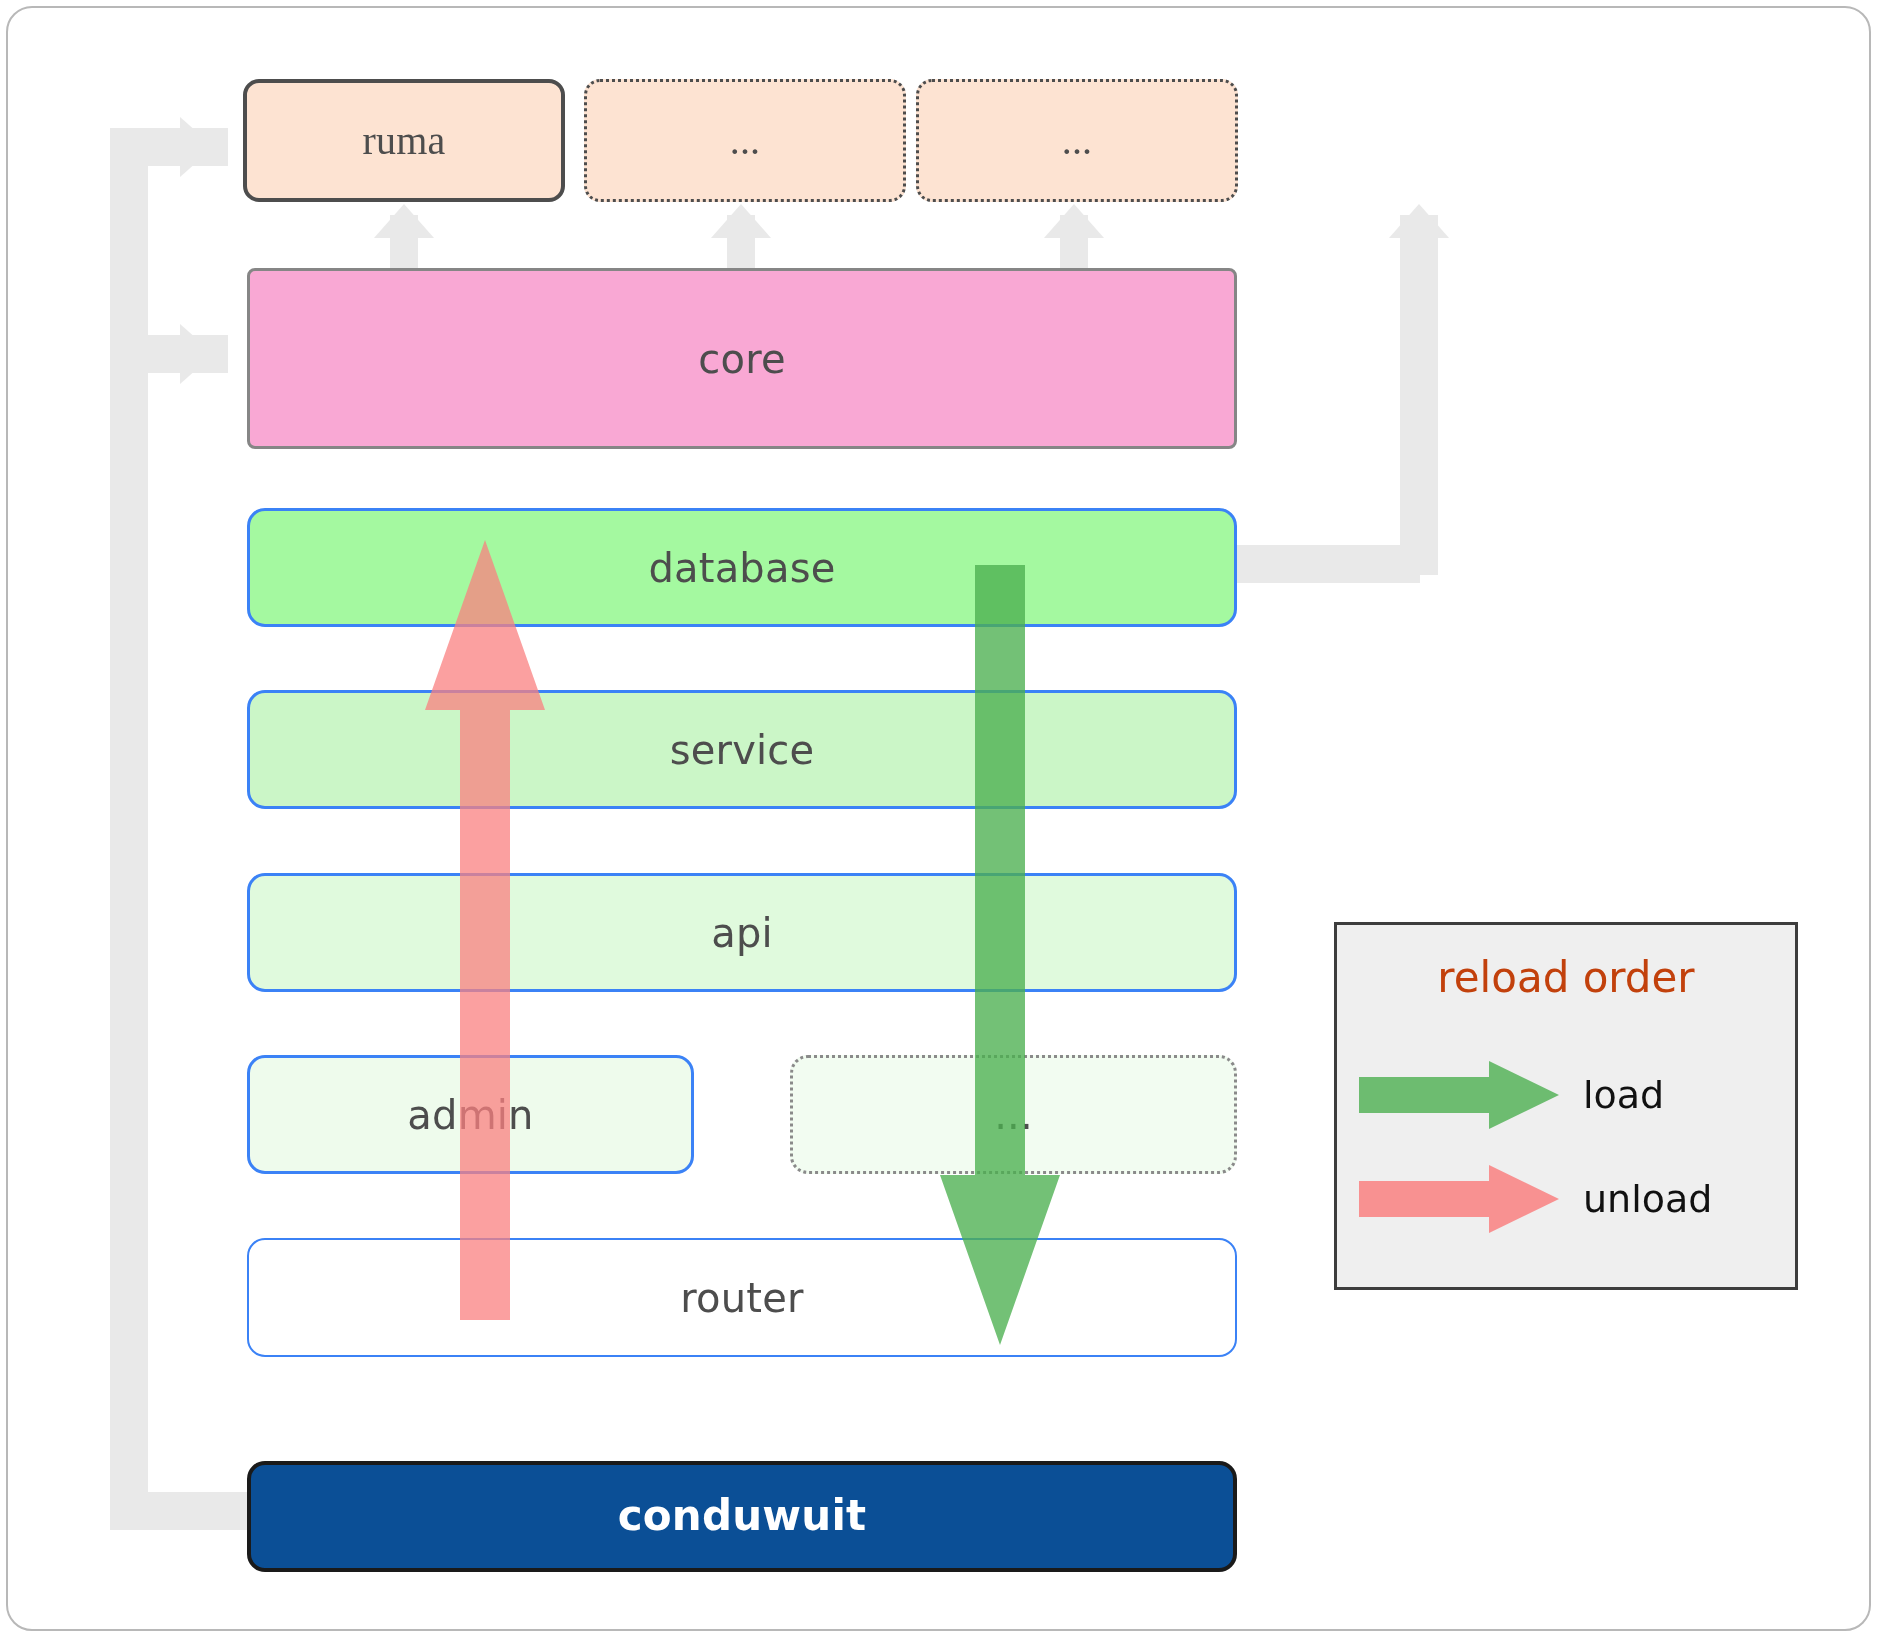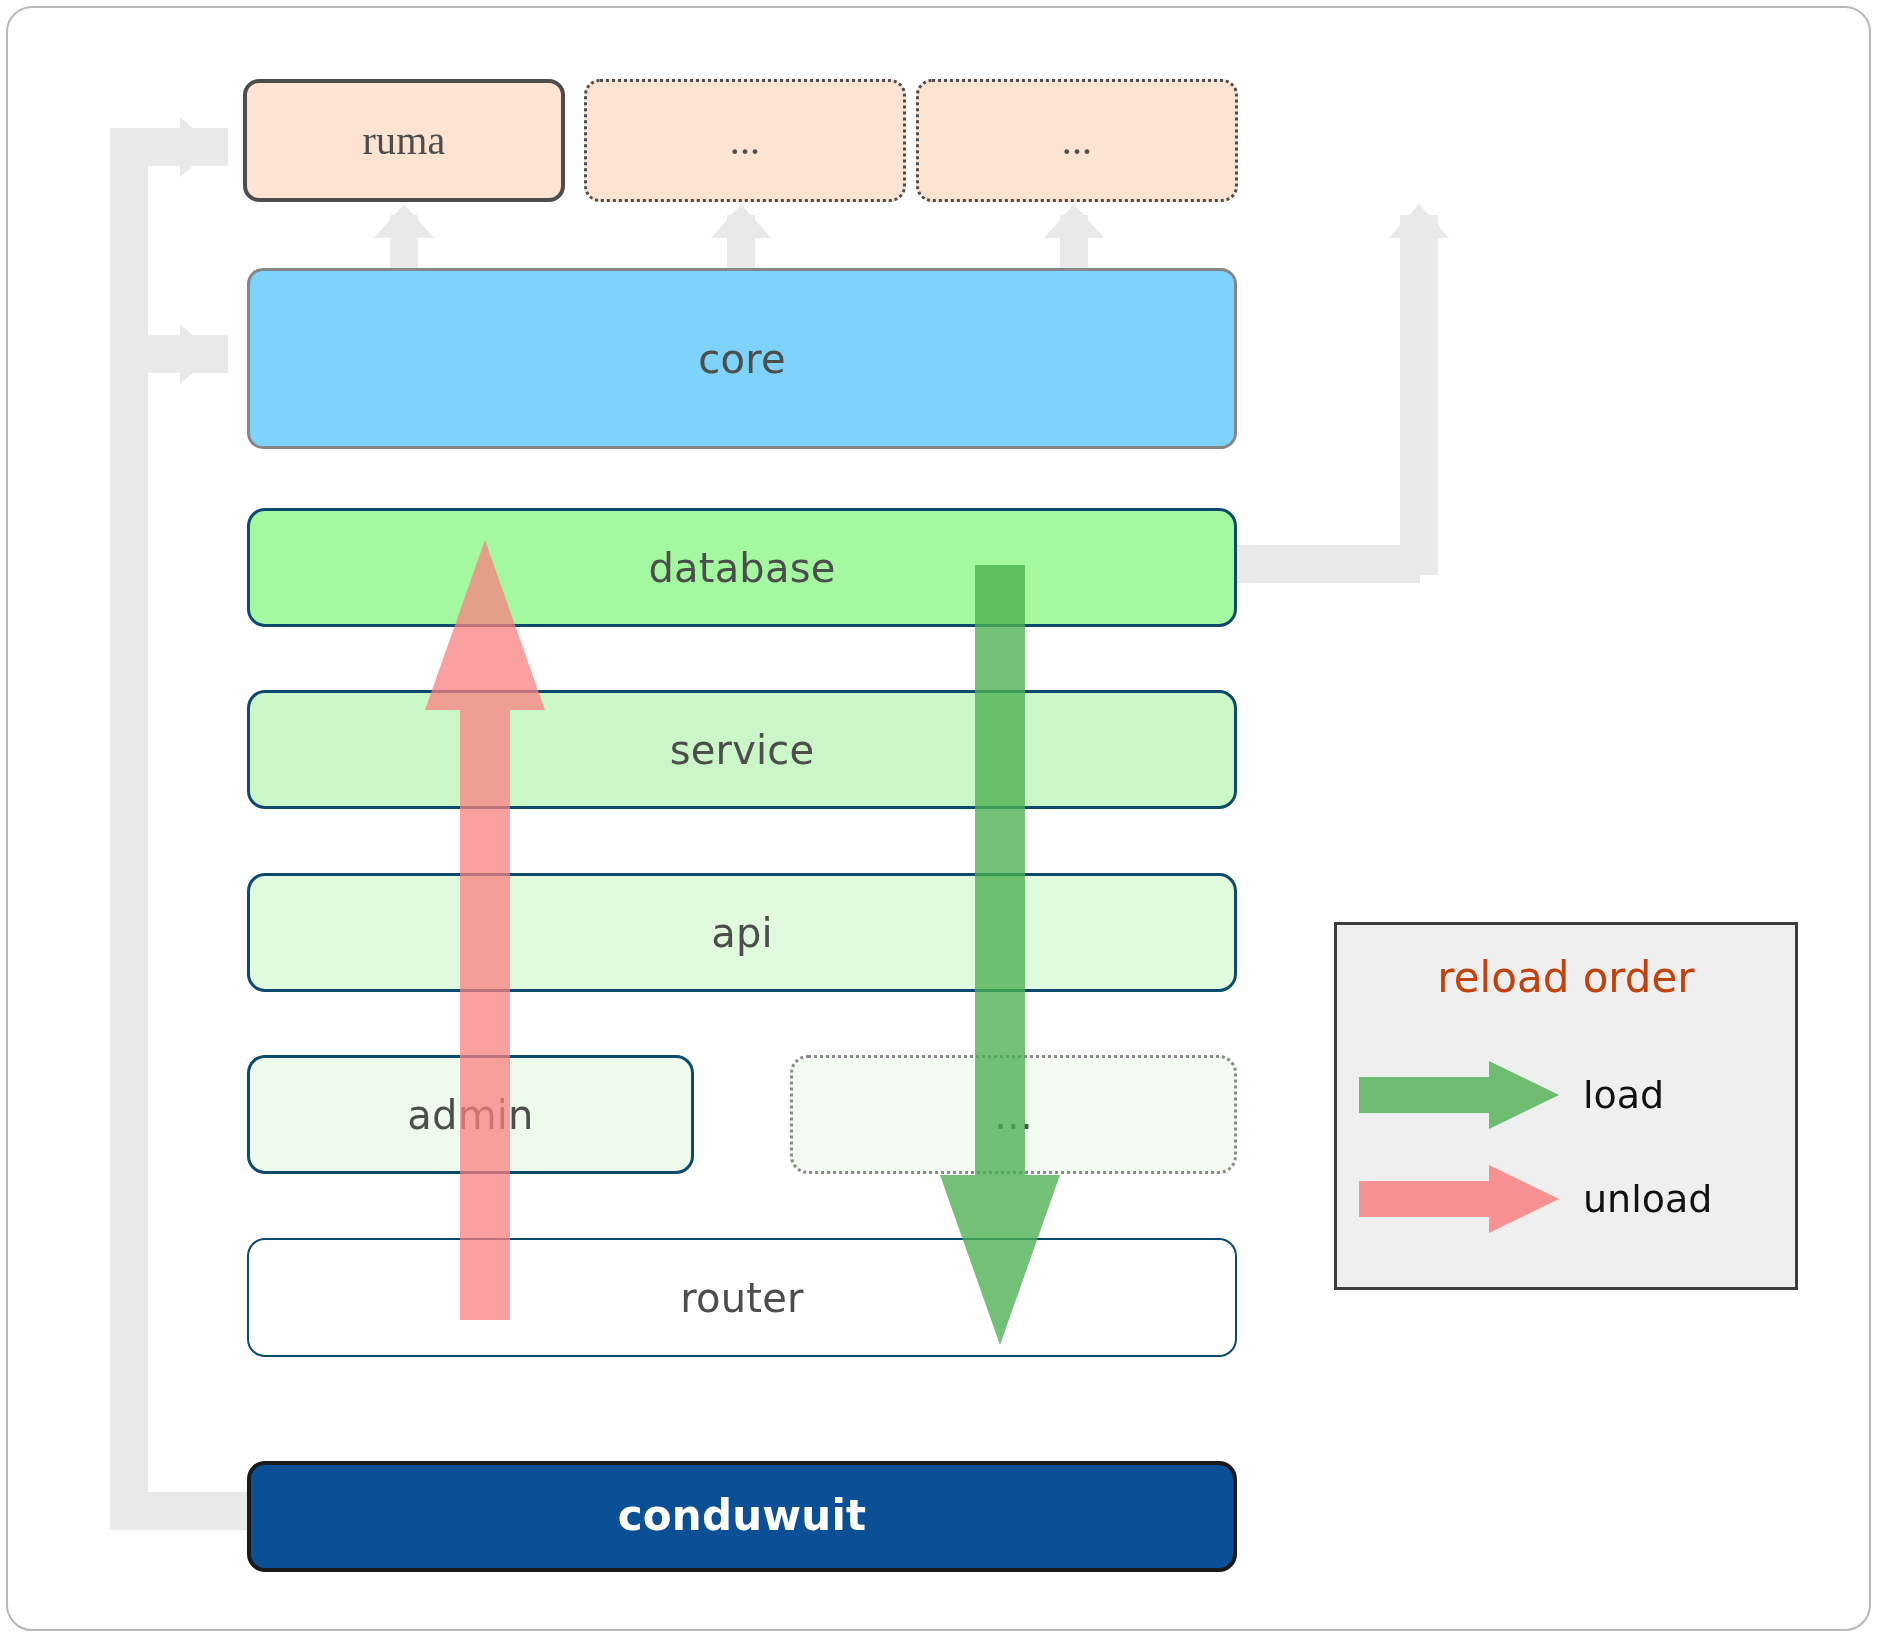--- a/index.html
+++ b/index.html
@@ -50,28 +50,28 @@
   .dep {
     background: #fde3d2;
     border-radius: 16px;
     font-family: Liberation Serif, serif;
   }
   .dep.solid { border: 4px solid #4d4d4d; }
   .dep.dotted { border: 3px dotted #4d4d4d; }
 
   
   .core-box {
-    background: #7dd3fc;
+    background: #f9a8d4;
     border: 3px solid #868686;
-    border-radius: 16px;
+    border-radius: 8px;
   }
 
   
   .layer {
-    border: 3px solid #0c4a6e;
+    border: 3px solid #3b82f6;
     border-radius: 18px;
   }
   .layer.dotted { border: 3px dotted #8a8a8a; }
 
   
   .conduwuit-box {
     background: #0b4f96;
     border: 4px solid #1a1a1a;
     border-radius: 18px;
   }

